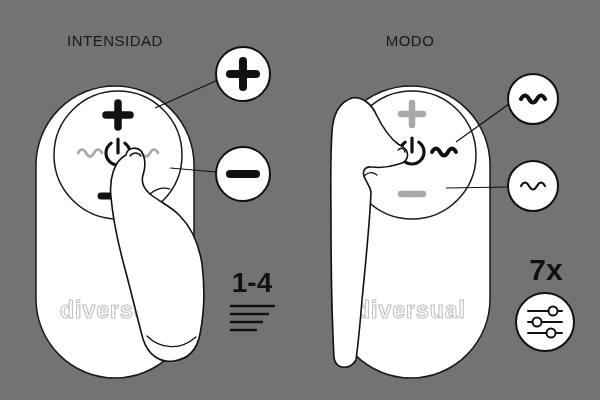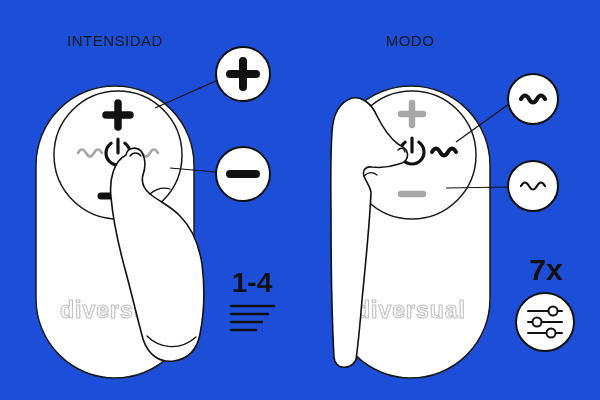--- a/index.html
+++ b/index.html
@@ -1,17 +1,17 @@
 <!DOCTYPE html>
 <html><head>
 <meta charset="utf-8">
 <style>
   html,body{margin:0;padding:0;background:#fff;}
   .stage{
-    position:relative;width:600px;height:400px;background:#1d4ed8;overflow:hidden;
+    position:relative;width:600px;height:400px;background:#737373;overflow:hidden;
     font-family:"Liberation Sans", sans-serif;
   }
   svg text{font-family:"Liberation Sans", sans-serif;}
   .panel-title{font-size:15px;letter-spacing:.5px;fill:#1a1a1a;}
   .brand-text{font-size:23px;font-weight:bold;letter-spacing:1px;fill:#ffffff;stroke:#c2c2c2;stroke-width:1.1px;}
   .big-label{font-size:28px;font-weight:bold;fill:#111;}
   .outline{fill:#fff;stroke:#1a1a1a;stroke-width:1.5;}
   .hand{fill:#fff;stroke:#111;stroke-width:1.6;stroke-linejoin:round;}
   .crease{fill:none;stroke:#111;stroke-width:1.3;stroke-linecap:round;}
   .connector{stroke:#111;stroke-width:1.2;}

